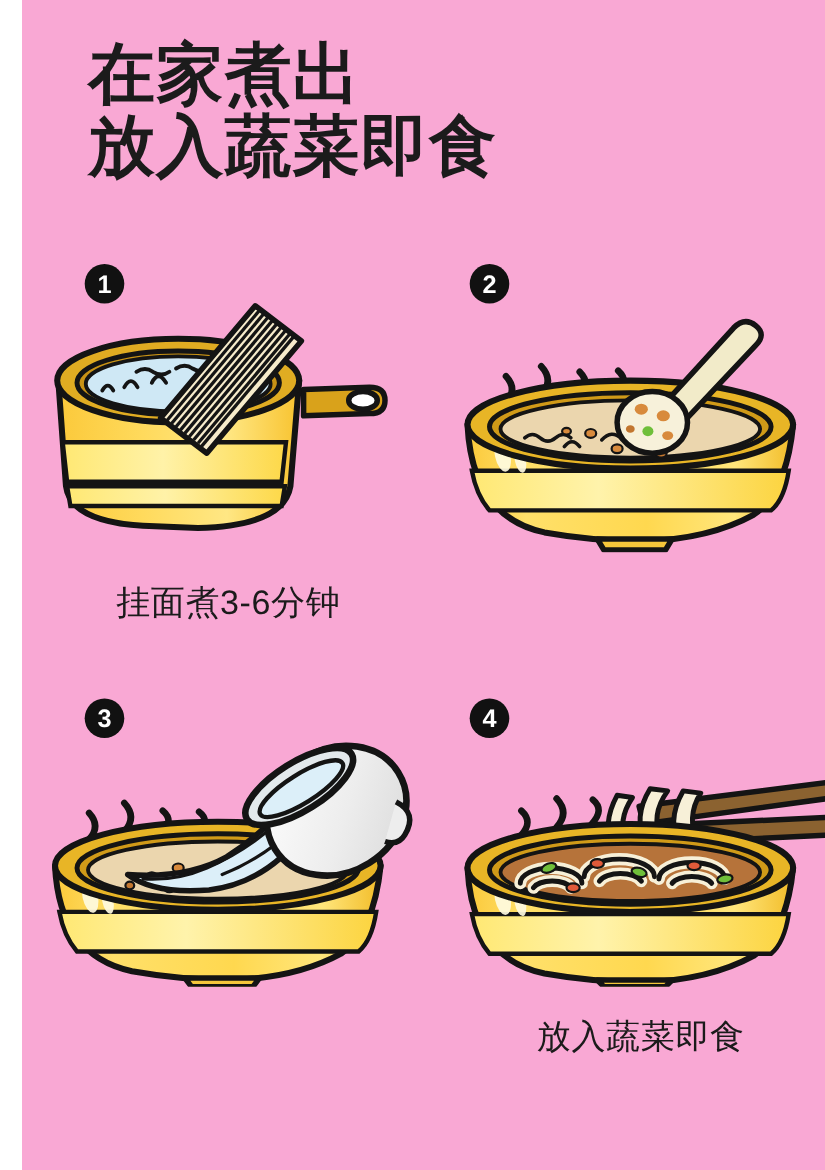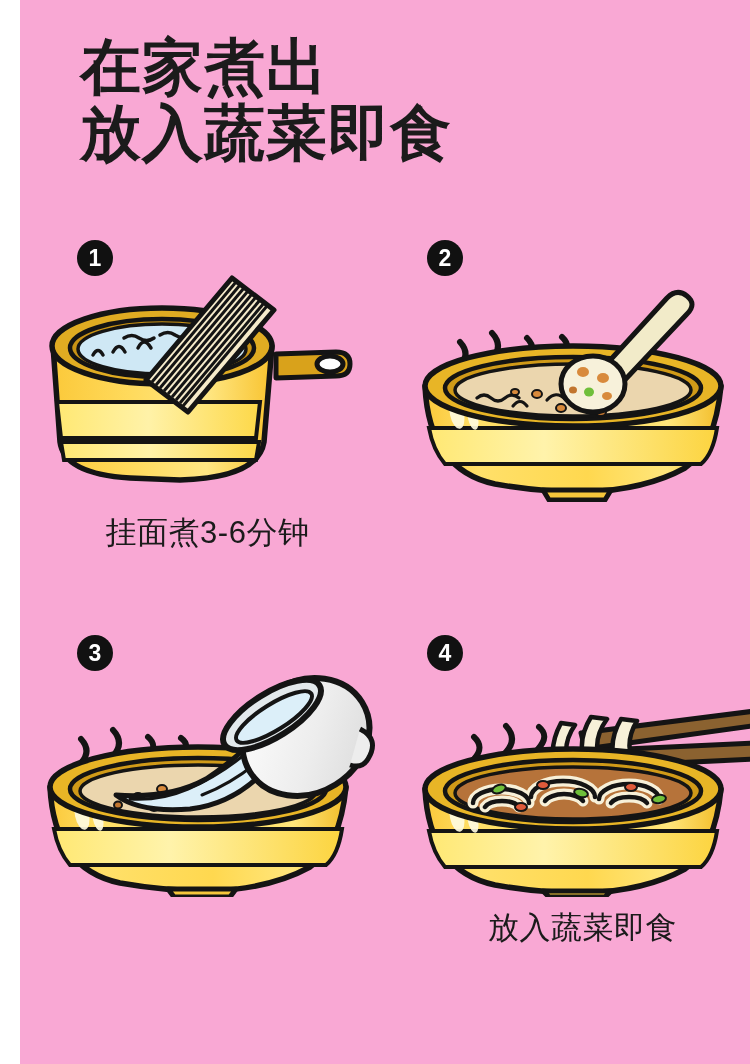--- a/index.html
+++ b/index.html
@@ -73,21 +73,21 @@
   .art {
     position: absolute;
     left: 0;
     top: 14px;
     width: 375px;
     height: 260px;
   }
   .caption {
     position: absolute;
     left: 0;
-    top: 285px;
+    top: 300px;
     width: 375px;
     text-align: center;
     font-size: 31px;
     line-height: 40px;
     font-weight: normal;
     color: #1b1b1b;
     letter-spacing: 0.5px;
   }
   .caption .cap-line { display: block; white-space: nowrap; }
 </style>

